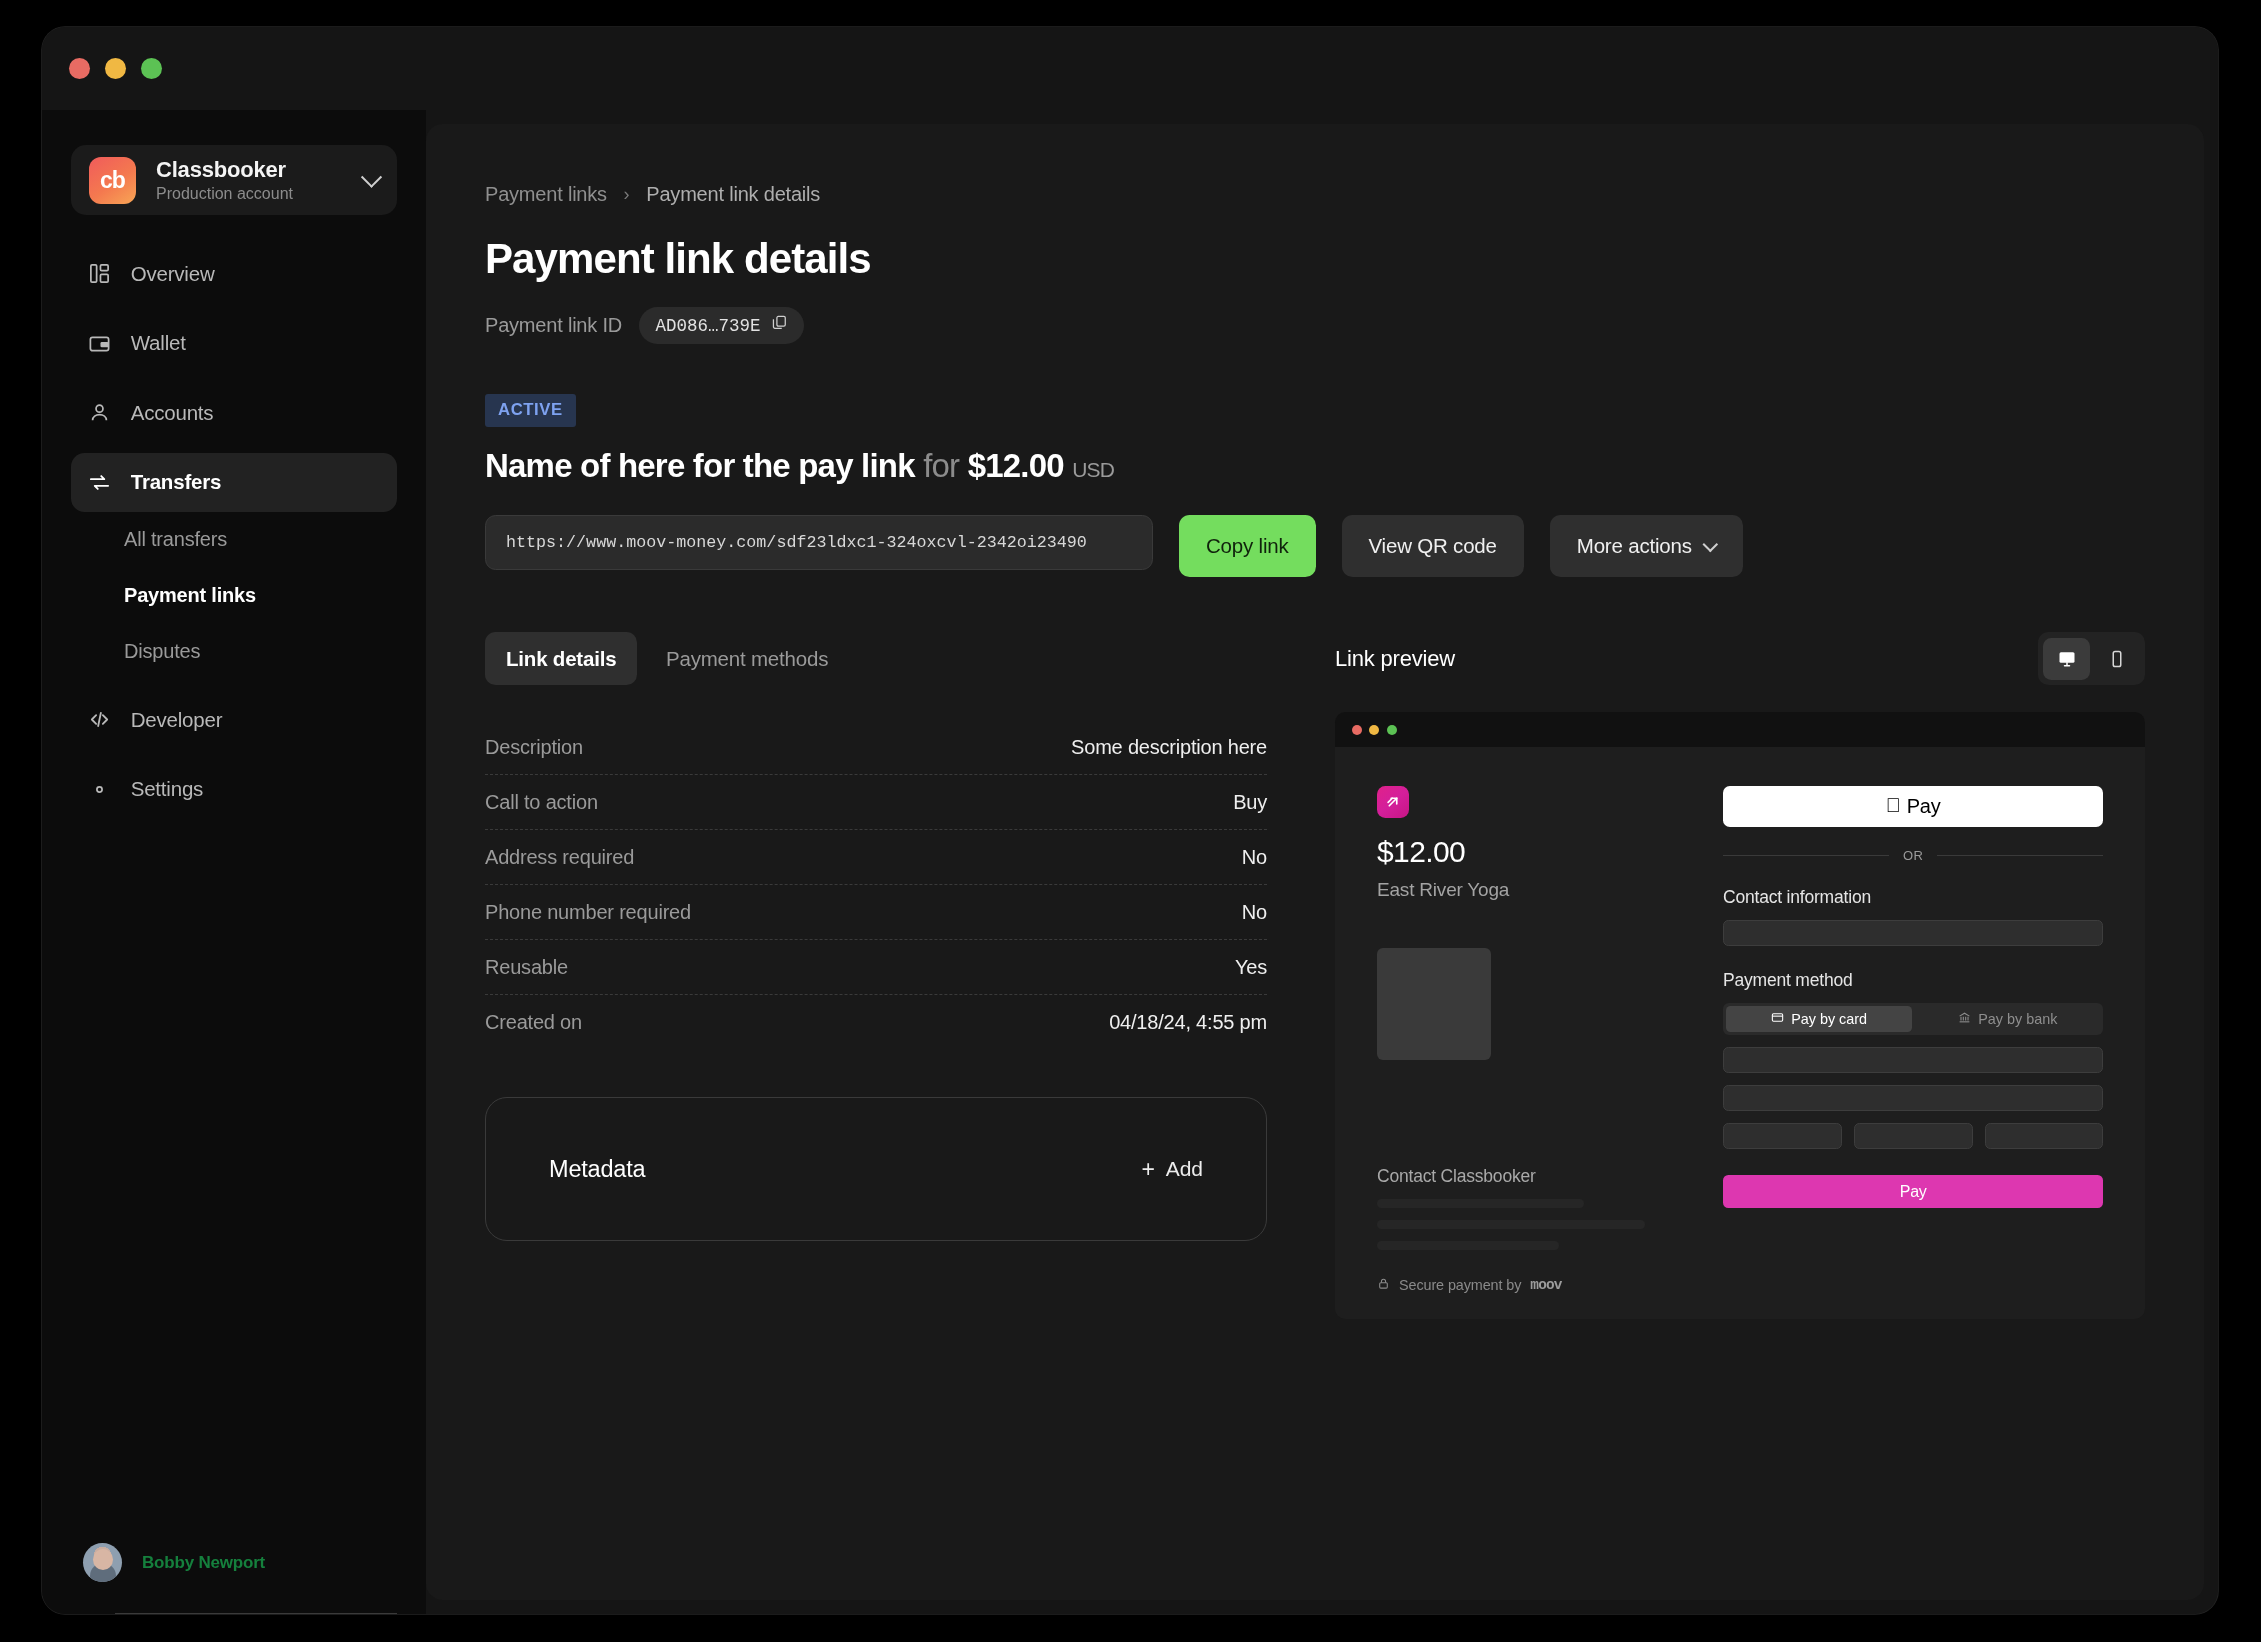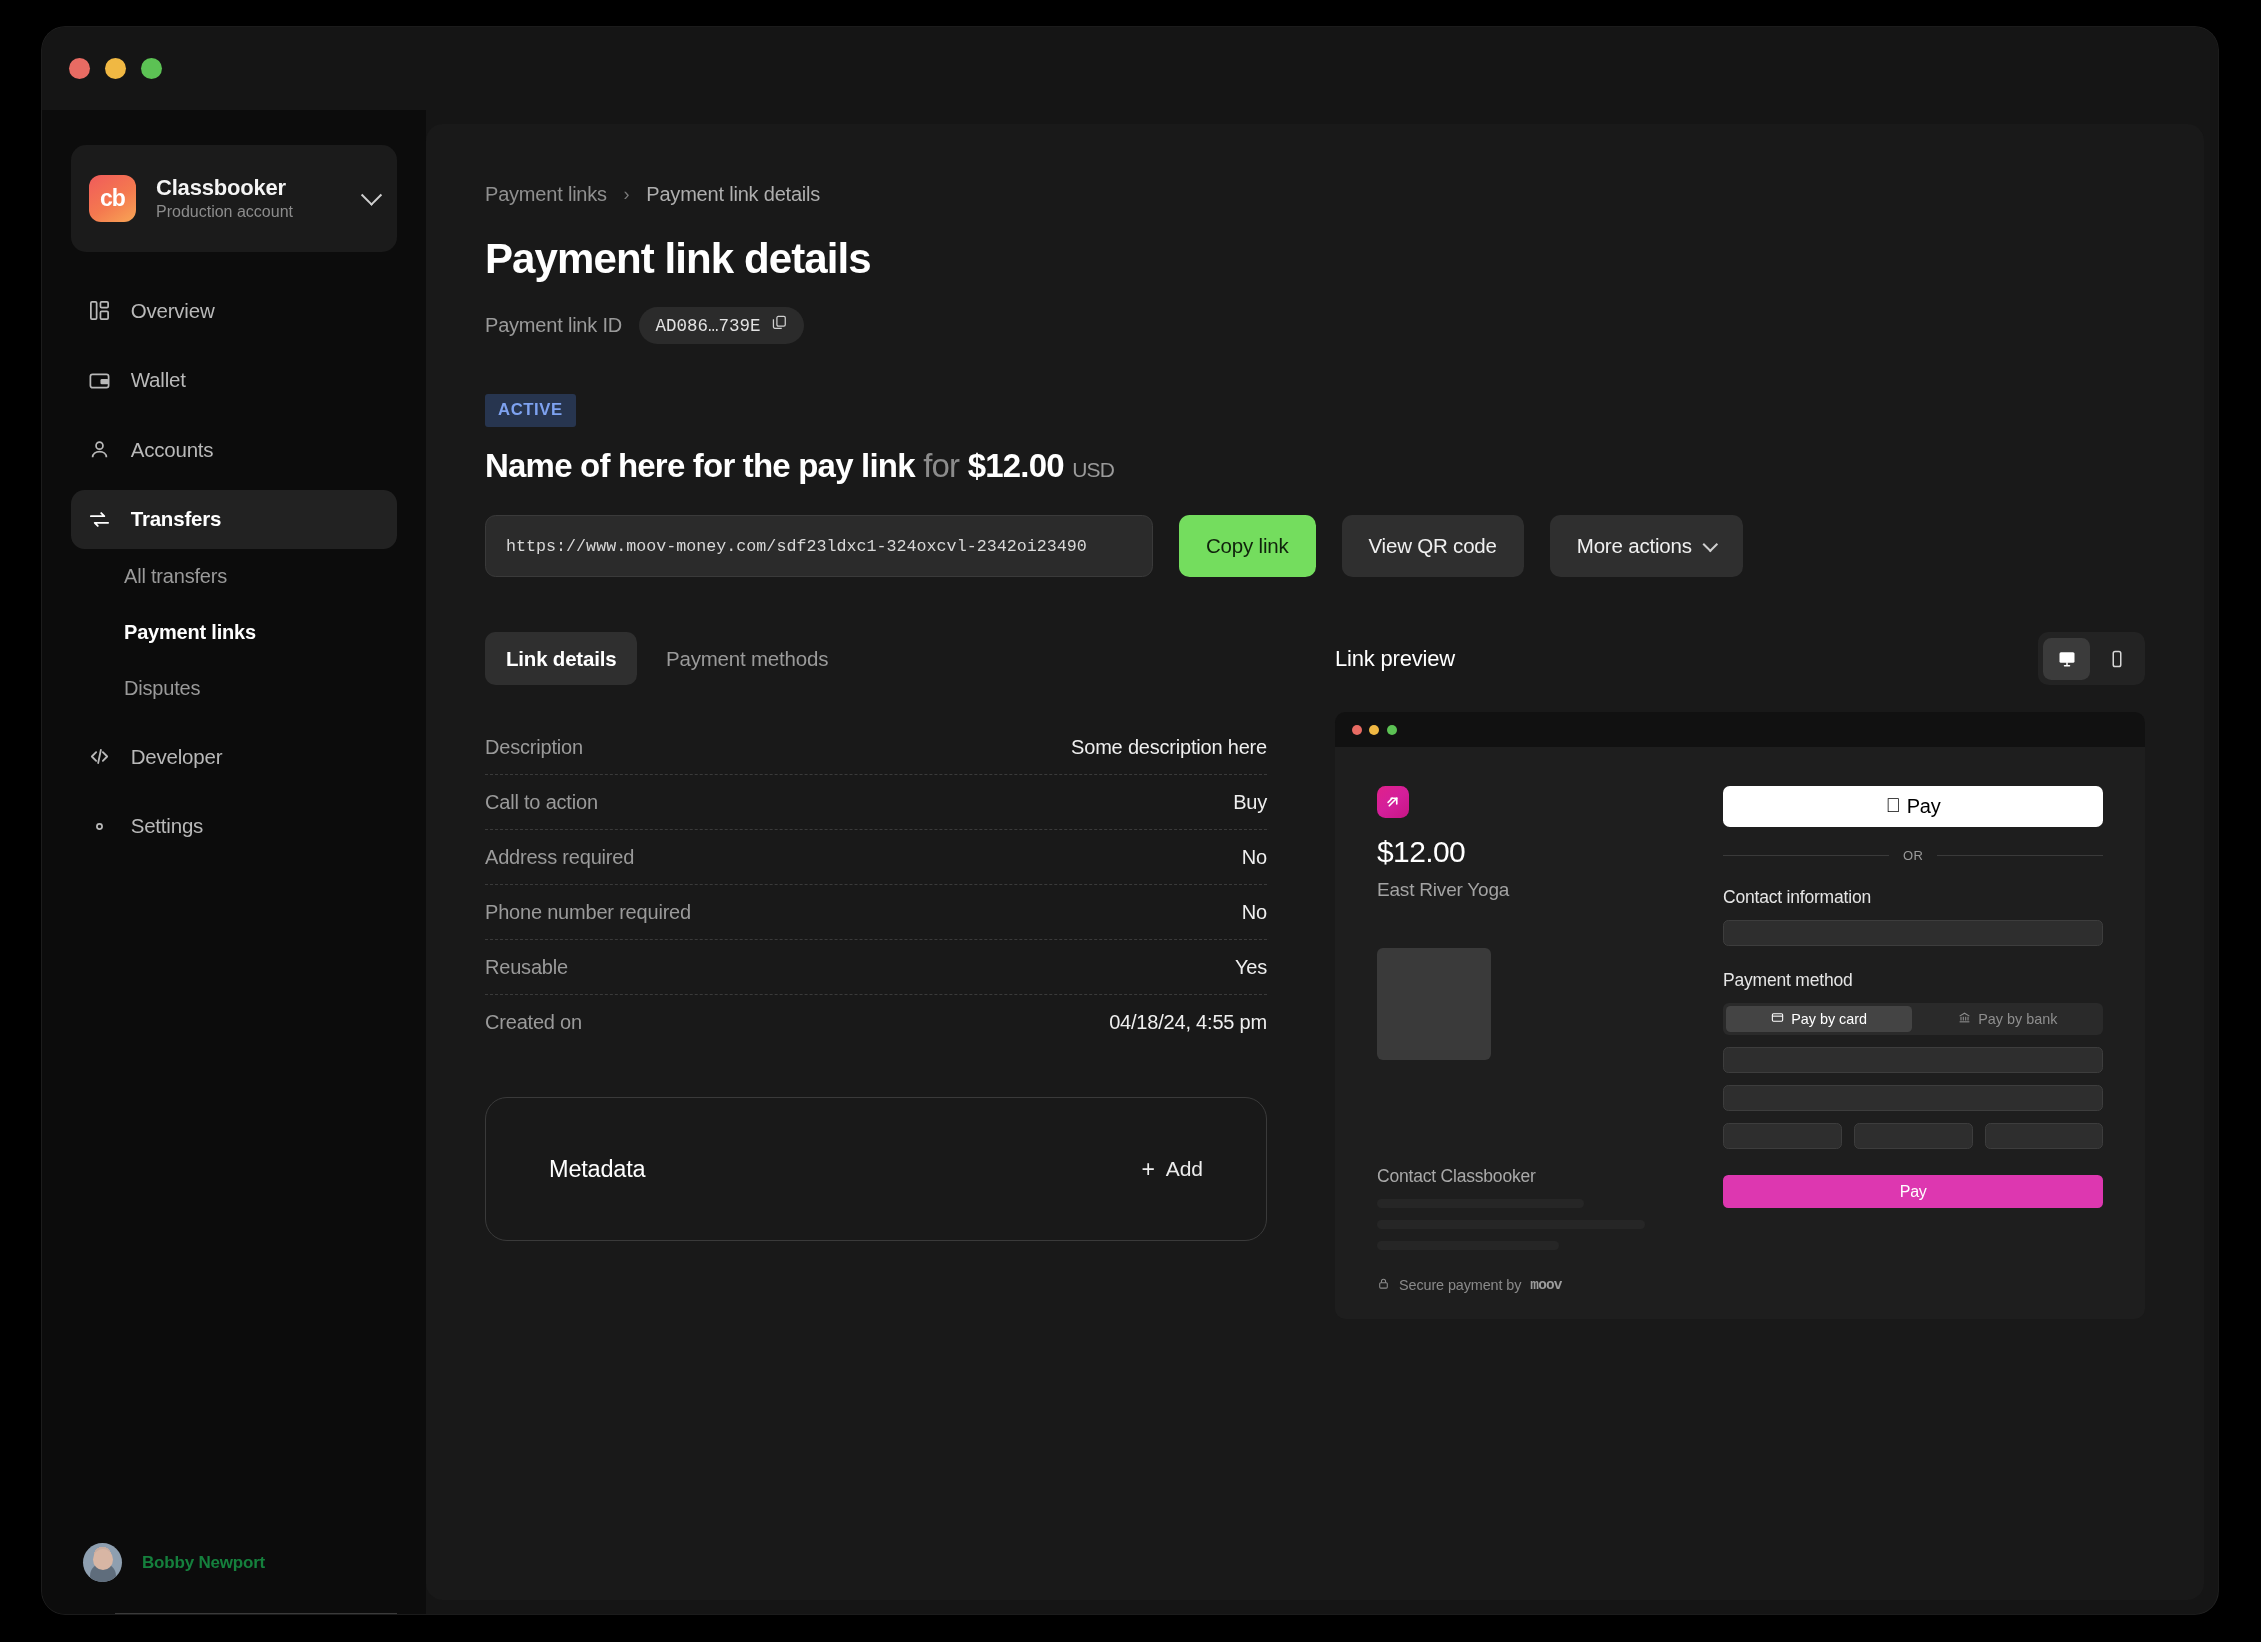--- a/index.html
+++ b/index.html
@@ -59,21 +59,21 @@
     width: 384px;
     flex: 0 0 384px;
     background: #0c0c0c;
     display: flex;
     flex-direction: column;
     padding: 0 0 0 0;
   }
 
   #account-switcher {
     margin: 35px 29px 0 29px;
-    height: 107px;
+    height: 70px;
     background: #1b1b1b;
     border-radius: 15px;
     display: flex;
     align-items: center;
     padding: 0 18px 0 18px;
     gap: 20px;
     cursor: pointer;
   }
   #account-logo {
     width: 47px; height: 47px; flex: 0 0 47px;
@@ -213,21 +213,21 @@
     margin-top: 20px;
     font-size: 33px; color: #ffffff; font-weight: 700; letter-spacing: -0.8px;
   }
   #link-headline .muted { color: #8c8c8c; font-weight: 400; }
   #link-headline .amt { color: #ffffff; font-weight: 700; }
   #link-headline .cur { color: #9a9a9a; font-weight: 400; font-size: 21px; }
 
   #url-row { display: flex; align-items: stretch; gap: 26px; margin-top: 30px; }
   #url-field {
     width: 668px;
-    height: 62px;
+    height: 55px;
     background: #2b2b2b;
     border: 0.8px solid #3a3a3a;
     border-radius: 10.6px;
     display: flex; align-items: center;
     padding: 0 20px;
     font-family: "Liberation Mono", monospace;
     font-size: 16.7px; color: #d8d8d8;
     overflow: hidden; white-space: nowrap;
     cursor: text;
   }

